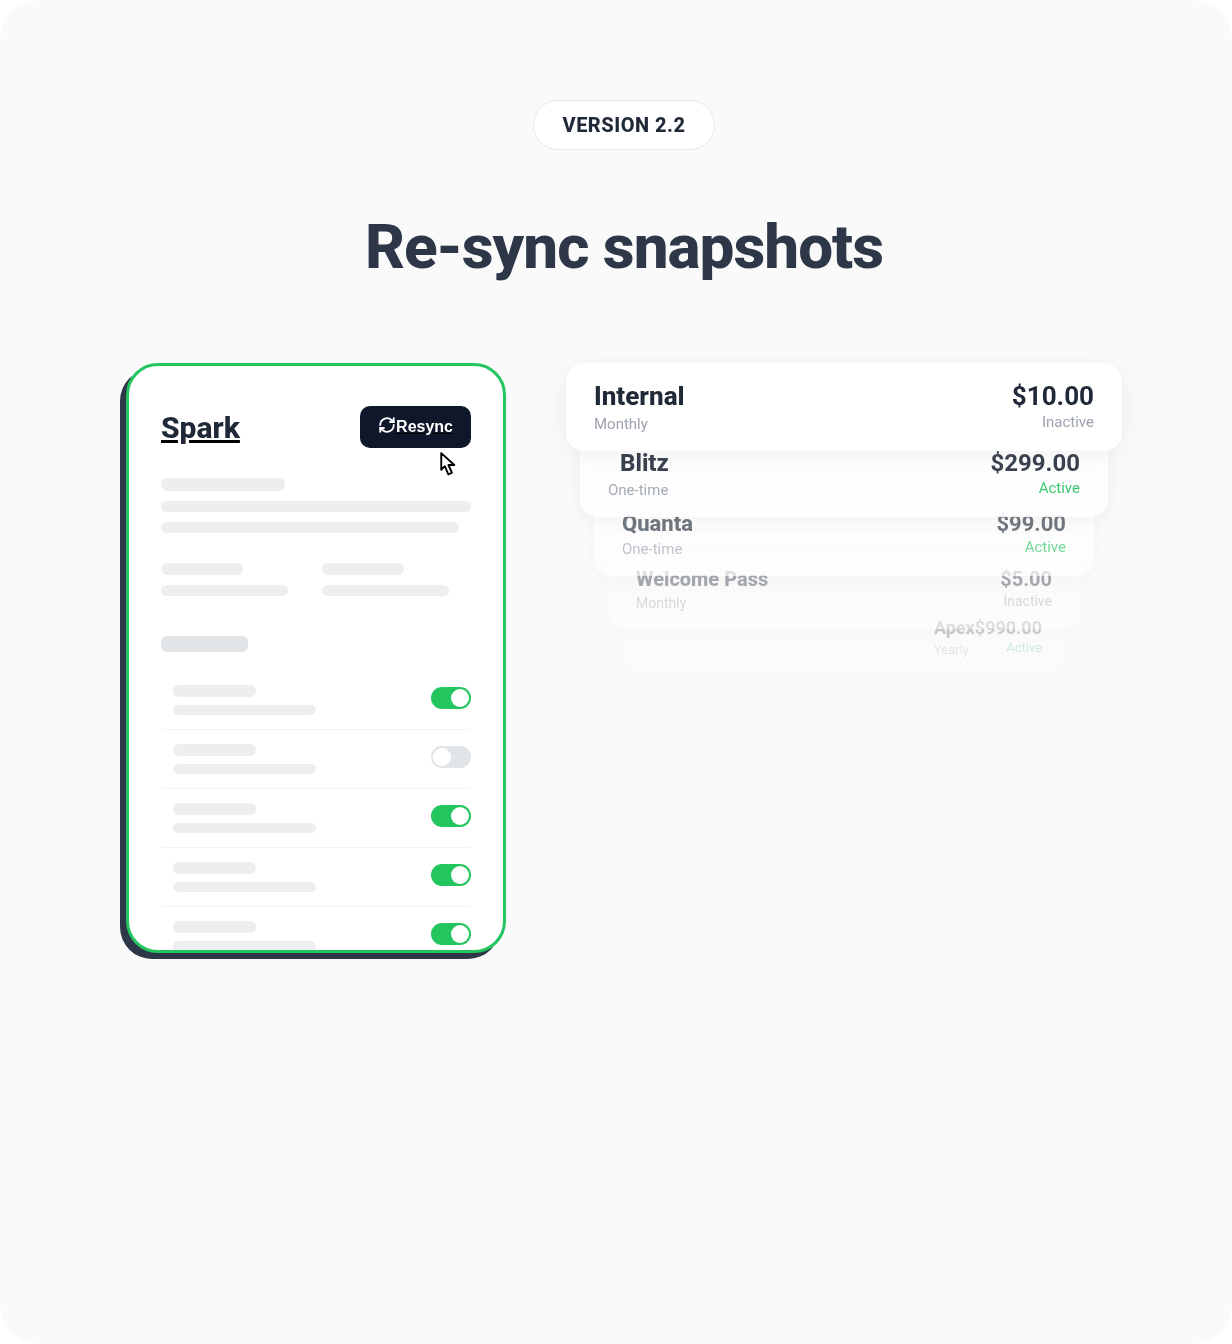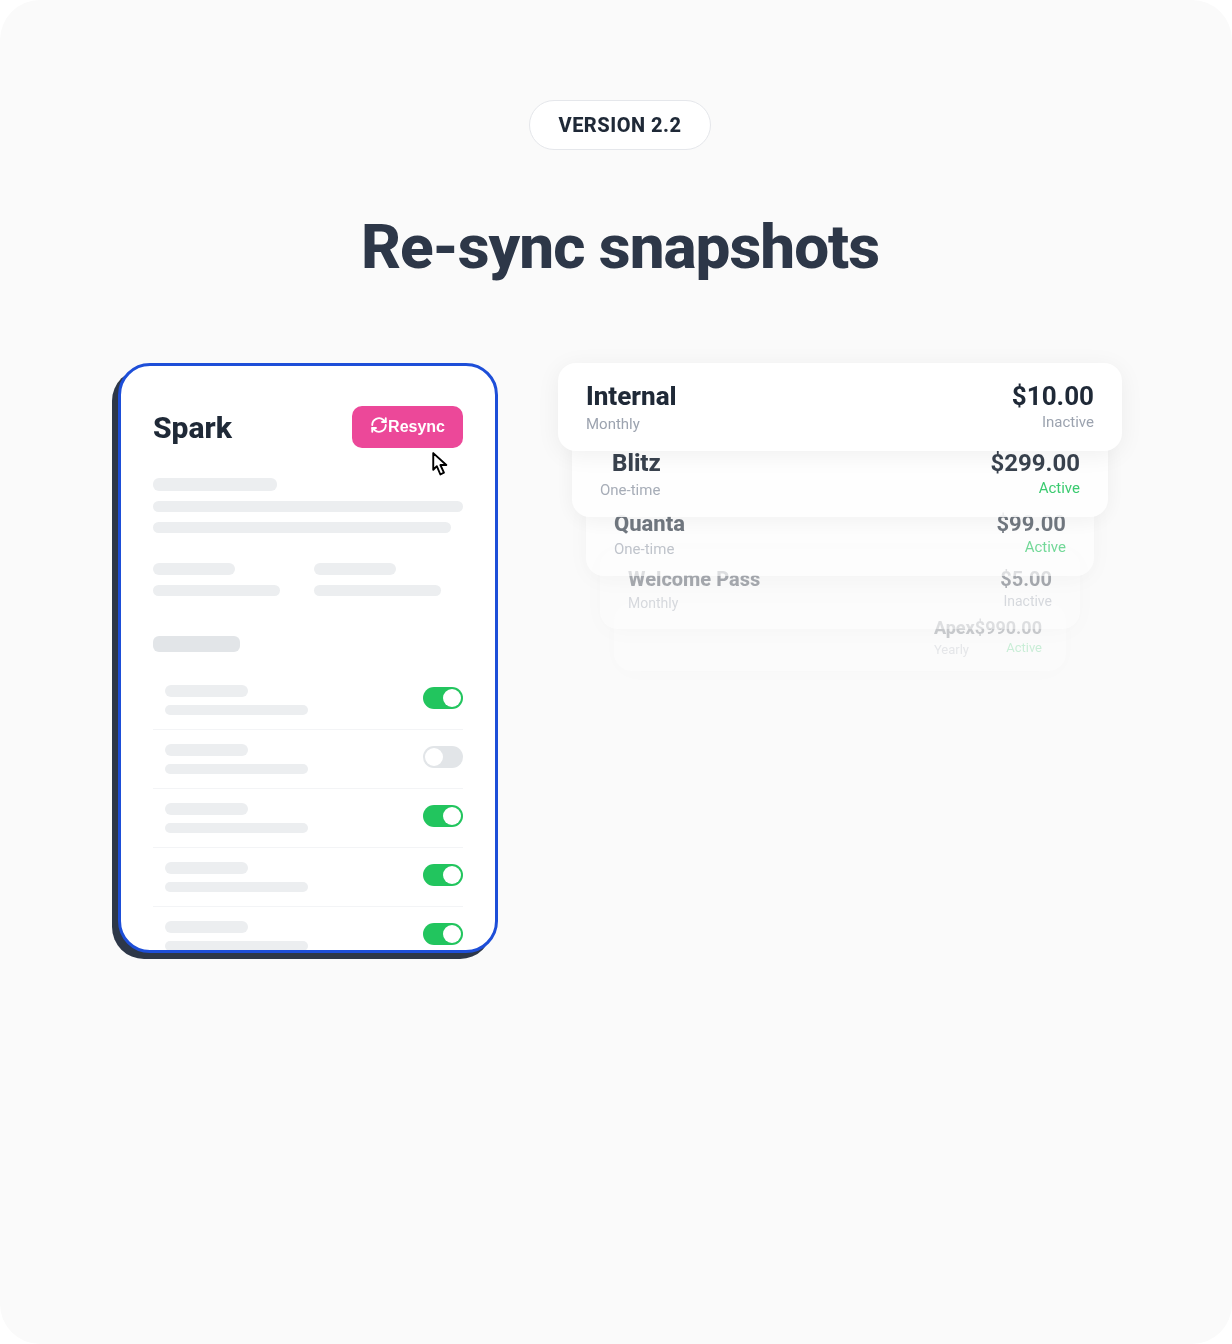--- a/index.html
+++ b/index.html
@@ -7,21 +7,21 @@
       font-family: -apple-system, BlinkMacSystemFont, 'Segoe UI', Roboto, sans-serif;
       background: #fff;
       width: 1232px;
       height: 1344px;
       position: relative;
     }
     .page-container {
       background: #fafafa;
       border-radius: 40px;
       margin: 0;
-      padding: 100px 0 0 8px;
+      padding: 100px 0 0 16px;
       height: 100%;
       position: relative;
       overflow: hidden;
     }
     .version-badge {
       display: inline-block;
       background: #fff;
       border: 1px solid #e5e7eb;
       border-radius: 999px;
       padding: 12px 28px;
@@ -52,40 +52,41 @@
       display: flex;
       gap: 60px;
       padding: 0 110px;
       align-items: flex-start;
     }
     
     .device-card {
       width: 380px;
       height: 590px;
       background: #fff;
-      border: 3px solid #1d4ed8;
+      border: 3px solid #22c55e;
       border-radius: 32px;
       position: relative;
       padding: 40px 32px;
       box-shadow: -6px 6px 0 0 #2d3748;
       overflow: hidden;
+      text-decoration: underline;
     }
     .device-header {
       display: flex;
       justify-content: space-between;
       align-items: center;
       margin-bottom: 30px;
     }
     .device-title {
       font-size: 30px;
       font-weight: 800;
       color: #1f2937;
     }
     .resync-btn {
-      background: #ec4899;
+      background: #0f172a;
       color: #fff;
       border: none;
       border-radius: 10px;
       padding: 10px 18px;
       font-size: 16px;
       font-weight: 700;
       display: flex;
       align-items: center;
       gap: 0;
       cursor: pointer;

